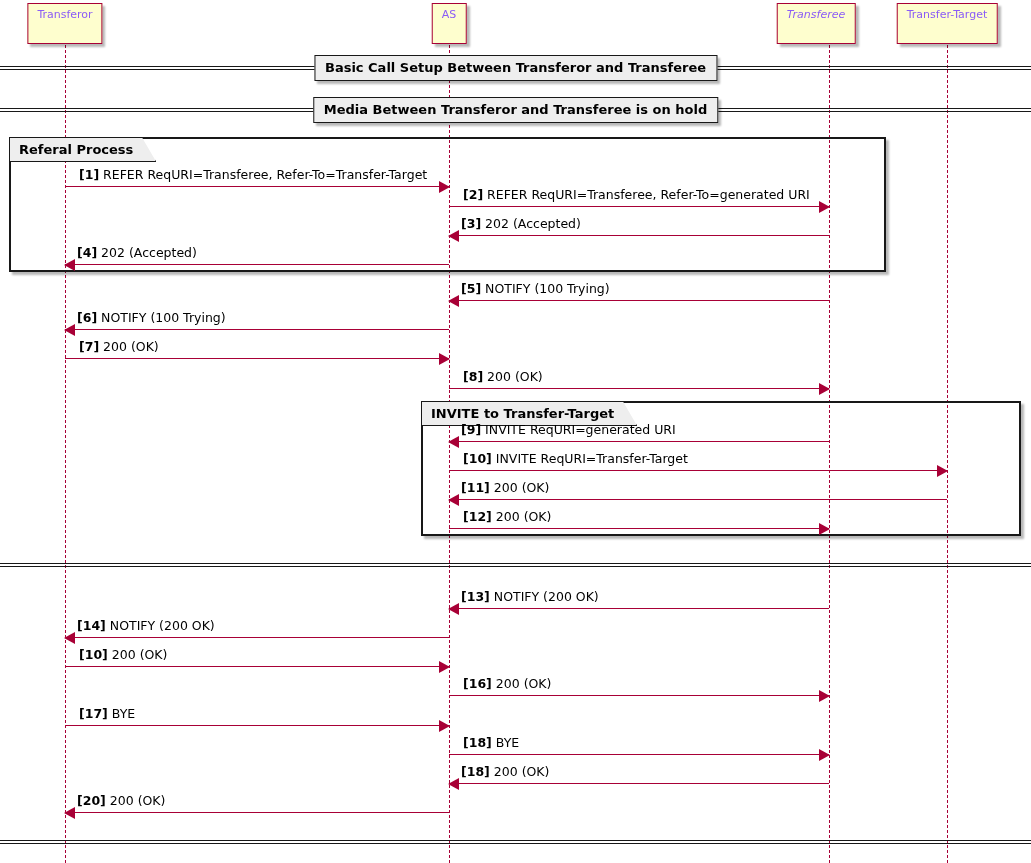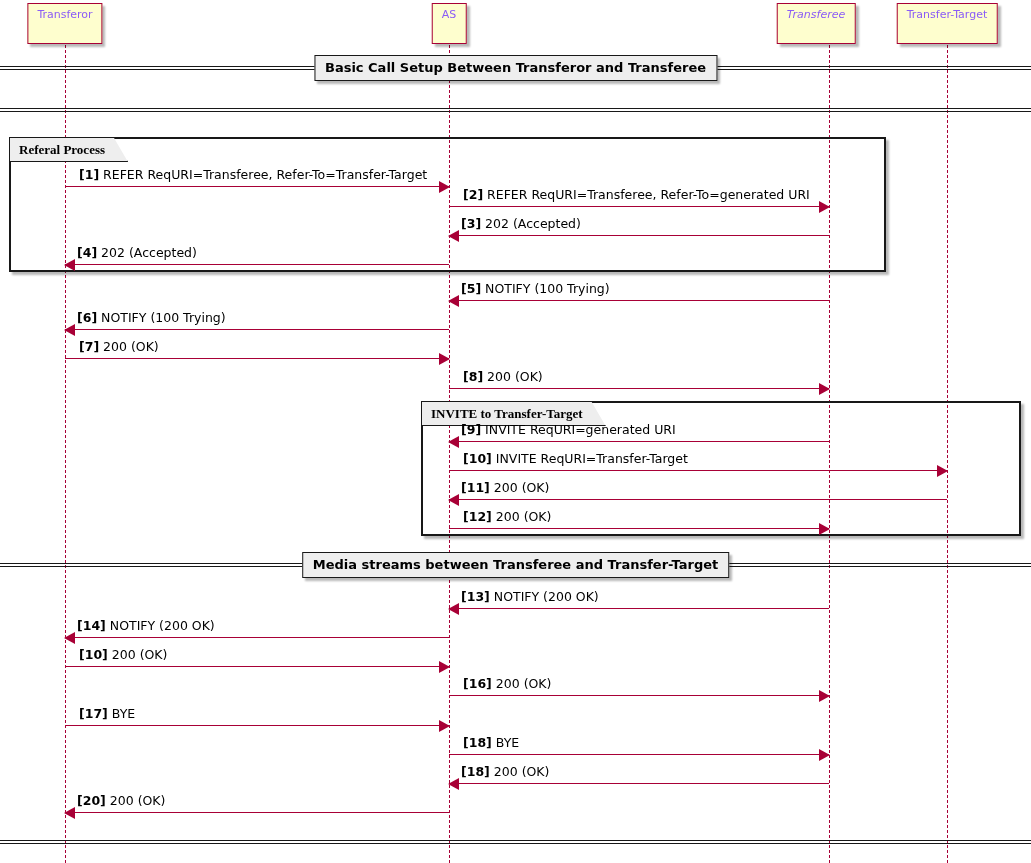--- a/index.html
+++ b/index.html
@@ -96,21 +96,20 @@
     border-top: none;
     border-left: none;
     font-weight: bold;
     font-size: 13px;
     line-height: 17px;
     padding: 3px 22px 3px 9px;
     white-space: nowrap;
     color: #000000;
     box-sizing: border-box;
     clip-path: polygon(0 0, calc(100% - 14px) 0, 100% 100%, 0 100%);
-    font-family: Liberation Serif, serif;
   }
 
   
   .msg {
     position: absolute;
     height: 0;
     border-top: 1.5px solid #A80036;
   }
   .arrowhead {
     position: absolute;
@@ -250,22 +249,22 @@
         <div class="msg-label at-left"><b>[20]</b><span> 200 (OK)</span></div>
       </div>
     </div>
   <div id="dividers-layer">
       <div class="divider" style="top: 55px;">
         <div class="rule"></div>
         <div class="dlabel">Basic Call Setup Between Transferor and Transferee</div>
       </div>
       <div class="divider" style="top: 97px;">
         <div class="rule"></div>
+        <div class="dlabel">Media Between Transferor and Transferee is on hold</div>
       </div>
       <div class="divider" style="top: 552px;">
         <div class="rule"></div>
-        <div class="dlabel">Media streams between Transferee and Transfer-Target</div>
       </div>
       <div class="divider" style="top: 829px;">
         <div class="rule"></div>
       </div>
     </div>
 </div>
 
 </body></html>

